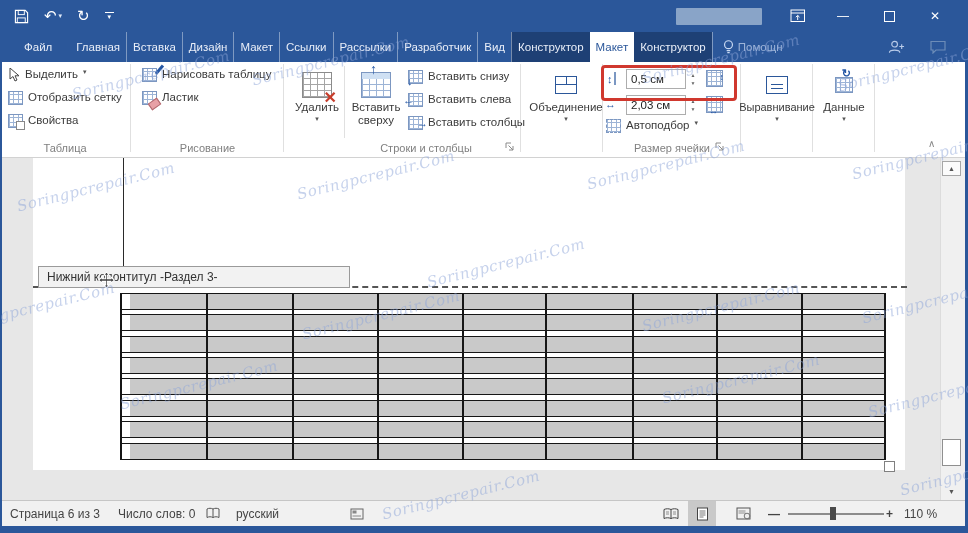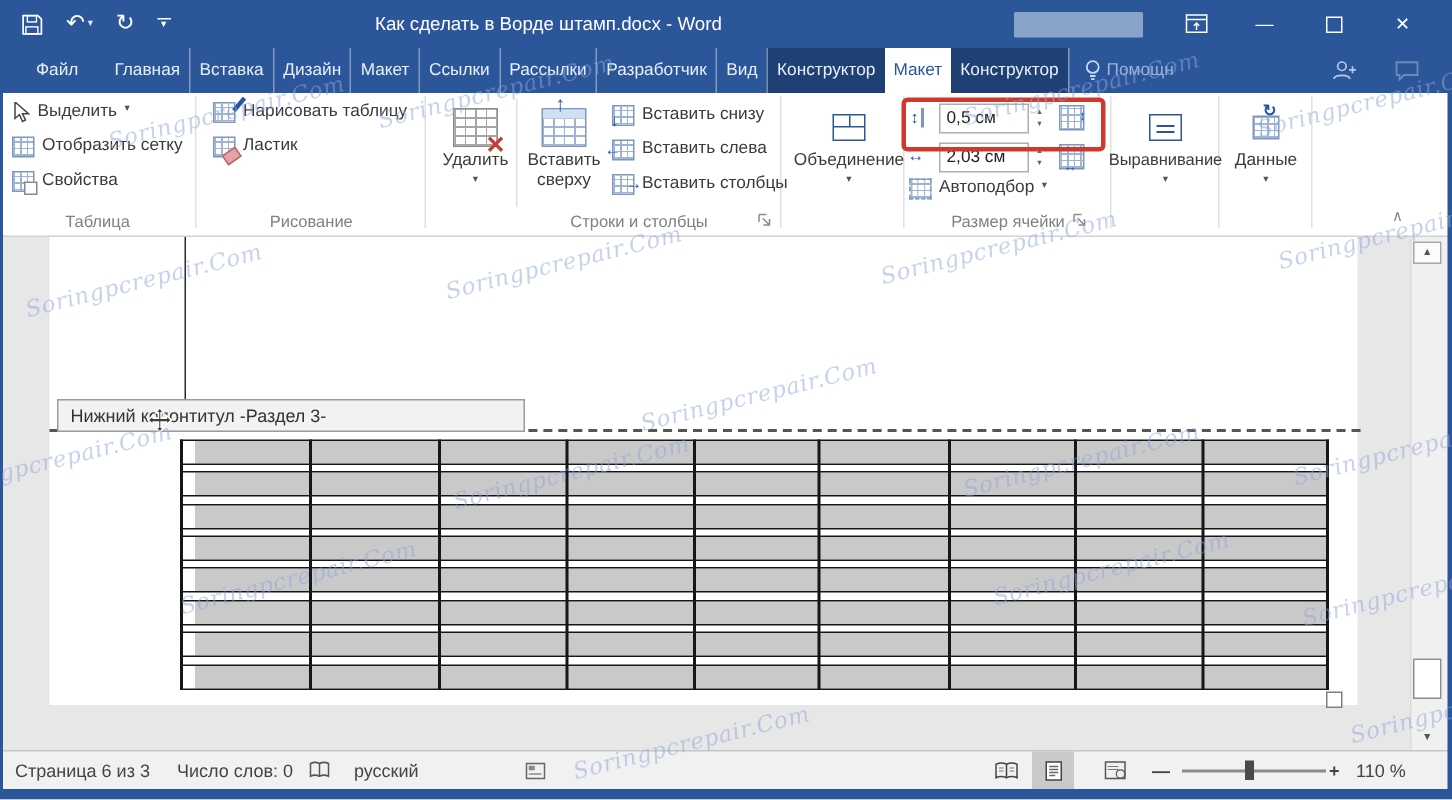--- a/index.html
+++ b/index.html
@@ -125,21 +125,20 @@
         <span class="tiny-caret">▾</span>
       </span>
     <span class="qbtn">
         <span>↻</span>
       </span>
     <span class="qbtn qat-custom">
         <i></i>
         <b>▾</b>
       </span>
   </div>
-  <div class="abs wtitle">Как сделать в Ворде штамп.docx - Word</div>
   <div class="abs ctx-ghost"></div>
   <div class="abs" style="left:790px;top:9px;">
     <svg width="16" height="14" viewBox="0 0 16 14">
         <rect x="1" y="1" width="13.5" height="11.5" fill="none" stroke="#fff"></rect>
         <line x1="1" y1="4" x2="14.5" y2="4" stroke="#fff"></line>
         <path d="M7.7 11 V6.5 M5.9 8.2 L7.7 6.4 L9.5 8.2" fill="none" stroke="#fff"></path>
       </svg>
   </div>
   <div class="abs winbtn" style="left:820px;">
       <span>—</span>

